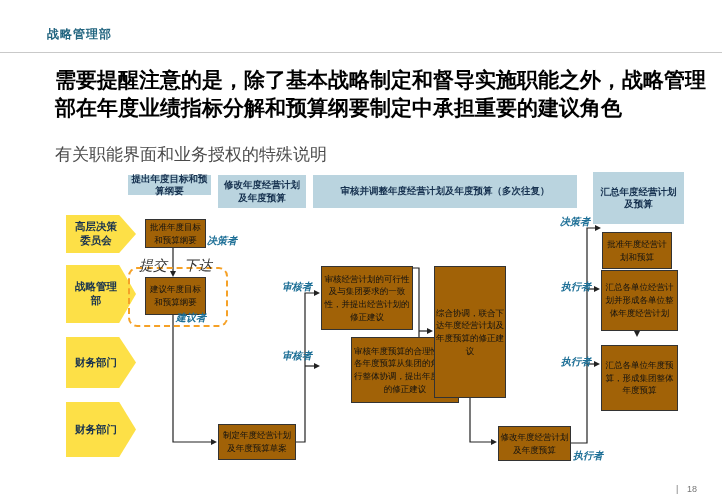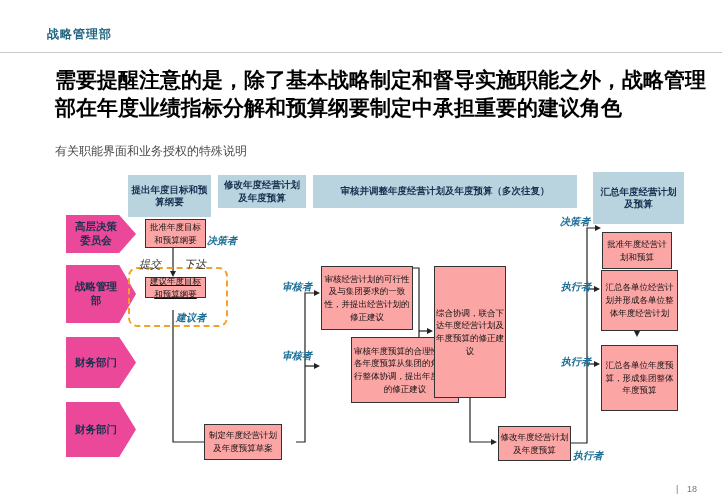--- a/index.html
+++ b/index.html
@@ -11,42 +11,42 @@
   .abs{position:absolute;}
   .eyebrow{
     left:47px;top:26px;font-size:12px;font-weight:bold;color:#21647f;
     letter-spacing:1px;
   }
   .toprule{left:0;top:52px;width:722px;height:1px;background:#c9c9c9;}
   .title{
     left:55px;top:66px;width:664px;font-size:21px;font-weight:bold;
     color:#000;line-height:1.32;
   }
-  .subtitle{left:55px;top:143px;font-size:12px;color:#4a4a4a;}
+  .subtitle{left:55px;top:143px;font-size:17px;color:#4a4a4a;}
   .phase{
     background:#bad4df;color:#16314f;font-weight:bold;font-size:9.5px;
     line-height:1.3;display:flex;align-items:center;justify-content:center;
     text-align:center;padding:1px 3px;box-sizing:border-box;
   }
   .lane{
-    background:#ec4899;color:#16314f;font-weight:bold;font-size:10.5px;
+    background:#fde047;color:#16314f;font-weight:bold;font-size:10.5px;
     line-height:1.3;display:flex;align-items:center;justify-content:center;
     text-align:center;padding:0 14px 0 4px;box-sizing:border-box;
     clip-path:polygon(0% 0%,76% 0%,100% 50%,76% 100%,0% 100%);
   }
   .pbox{
-    background:#fca5a5;border:1px solid #333;color:#111;font-size:8.5px;
+    background:#a16207;border:1px solid #333;color:#111;font-size:8.5px;
     line-height:1.5;display:flex;align-items:center;justify-content:center;
     text-align:center;padding:2px 1px;box-sizing:border-box;
   }
   .role{
     font-size:10px;font-weight:bold;font-style:italic;color:#1d6f96;
     white-space:nowrap;
   }
-  .edgelbl{font-size:11px;font-style:italic;color:#333;white-space:nowrap;}
+  .edgelbl{font-size:14px;font-style:italic;color:#333;white-space:nowrap;}
   .hilite{
     border:2px dashed #f5a127;border-radius:9px;background:transparent;
     box-sizing:border-box;
   }
   .footer{font-size:9px;color:#777;}
   svg.wires{left:0;top:0;pointer-events:none;}
 </style>
 </head>
 <body>
 
@@ -70,35 +70,35 @@
     <path d="M419,331 H427" marker-end="url(#ah)"></path>
     <path d="M470,398 V442 H491" marker-end="url(#ah)"></path>
     <path d="M571,443 H587 V228 H595" marker-end="url(#ah)"></path>
     <path d="M587,289 H594" marker-end="url(#ah)"></path>
     <path d="M587,364 H594" marker-end="url(#ah)"></path>
     <path d="M637,255 V260" marker-end="url(#ah)"></path>
     <path d="M637,327 V331" marker-end="url(#ah)"></path>
   </g>
 </svg>
 
-<div class="abs phase" style="left:128px;top:175px;width:83px;height:42px;">提出年度目标和预算纲要</div>
+<div class="abs phase" style="left:128px;top:175px;width:83px;height:20px;">提出年度目标和预算纲要</div>
 <div class="abs phase" style="left:218px;top:175px;width:88px;height:33px;">修改年度经营计划及年度预算</div>
 <div class="abs phase" style="left:313px;top:175px;width:264px;height:33px;">审核并调整年度经营计划及年度预算（多次往复）</div>
 <div class="abs phase" style="left:593px;top:172px;width:91px;height:52px;">汇总年度经营计划及预算</div>
 
 <div class="abs lane" style="left:66px;top:215px;width:70px;height:38px;">高层决策委员会</div>
 <div class="abs lane" style="left:66px;top:265px;width:70px;height:58px;">战略管理部</div>
 <div class="abs lane" style="left:66px;top:337px;width:70px;height:51px;">财务部门</div>
 <div class="abs lane" style="left:66px;top:402px;width:70px;height:55px;">财务部门</div>
 
 <div class="abs hilite" style="left:128px;top:267px;width:100px;height:60px;"></div>
 
 <div class="abs pbox" style="left:145px;top:219px;width:61px;height:29px;">批准年度目标和预算纲要</div>
-<div class="abs pbox" style="left:145px;top:277px;width:61px;height:21px;text-decoration:underline;">建议年度目标和预算纲要</div>
-<div class="abs pbox" style="left:204px;top:424px;width:78px;height:36px;">制定年度经营计划及年度预算草案</div>
+<div class="abs pbox" style="left:145px;top:277px;width:61px;height:38px;">建议年度目标和预算纲要</div>
+<div class="abs pbox" style="left:218px;top:424px;width:78px;height:36px;">制定年度经营计划及年度预算草案</div>
 <div class="abs pbox" style="left:321px;top:266px;width:92px;height:64px;">审核经营计划的可行性及与集团要求的一致性，并提出经营计划的修正建议</div>
 <div class="abs pbox" style="left:321px;top:337px;width:108px;height:66px;margin-left:30px;">审核年度预算的合理性并对各年度预算从集团的角度进行整体协调，提出年度预算的修正建议</div>
 <div class="abs pbox" style="left:434px;top:266px;width:72px;height:132px;">综合协调，联合下达年度经营计划及年度预算的修正建议</div>
 <div class="abs pbox" style="left:498px;top:426px;width:73px;height:35px;">修改年度经营计划及年度预算</div>
 <div class="abs pbox" style="left:602px;top:232px;width:70px;height:37px;">批准年度经营计划和预算</div>
 <div class="abs pbox" style="left:601px;top:270px;width:77px;height:61px;">汇总各单位经营计划并形成各单位整体年度经营计划</div>
 <div class="abs pbox" style="left:601px;top:337px;width:77px;height:66px;margin-top:8px;">汇总各单位年度预算，形成集团整体年度预算</div>
 
 <div class="abs role" style="left:207px;top:234px;">决策者</div>
 <div class="abs role" style="left:176px;top:311px;">建议者</div>

